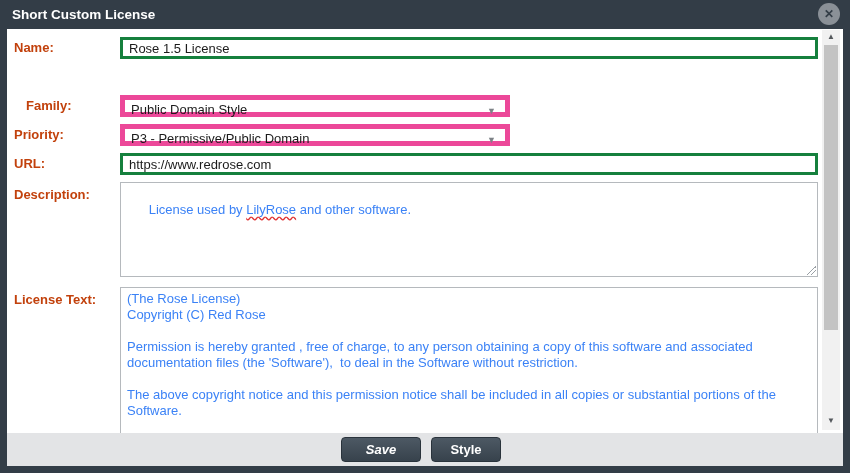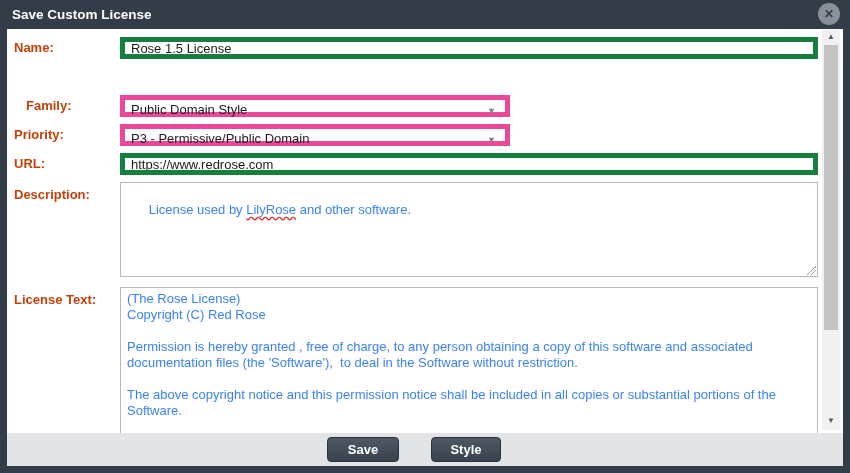--- a/index.html
+++ b/index.html
@@ -40,21 +40,21 @@
 
   .row-label {
     position: absolute; left: 7px; width: 100px;
     font-size: 13px; font-weight: bold; color: #c2410c;
     white-space: nowrap;
   }
   .row-label.inline { height: 22px; line-height: 22px; }
 
   .text-input {
     position: absolute; left: 113px; width: 698px; height: 22px;
-    border: 5px solid #15803d; background: #ffffff;
+    border: 3px solid #15803d; background: #ffffff;
     font-family: "Liberation Sans", sans-serif;
     font-size: 13px; color: #1b1b1b; padding: 0 6px; outline: none;
   }
 
   .select-box {
     position: absolute; left: 113px; width: 390px; height: 22px;
     border: 5px solid #ec4899; background: #ffffff;
     font-size: 13px; color: #1b1b1b; line-height: 20px;
     padding-left: 6px; cursor: default;
   }
@@ -107,30 +107,30 @@
     position: absolute; left: 7px; top: 433px; width: 836px; height: 33px;
     background: #e3e4e6;
   }
   .btn {
     position: absolute; top: 4px; height: 25px;
     background: linear-gradient(#4d5964, #37424c);
     border: 1px solid #2a333c; border-radius: 4px;
     color: #ffffff; font-family: "Liberation Sans", sans-serif;
     font-size: 13px; font-weight: bold; cursor: pointer;
   }
-  .btn.save { left: 320px; width: 72px; }
+  .btn.save { left: 334px; width: 80px; font-style: italic; }
   .btn.cancel { left: 424px; width: 70px; }
 </style>
 </head>
 <body>
 
 <div class="dialog">
 
   <div class="titlebar">
-    <span class="title">Save Custom License</span>
+    <span class="title">Short Custom License</span>
     <div class="close-btn">
       <span class="x-glyph">✕</span>
     </div>
   </div>
 
   <div class="content">
 
     <div class="row-label inline" style="top:8px;">Name:</div>
     <input class="text-input" style="top: 8px;" type="text" value="Rose 1.5 License">
 

